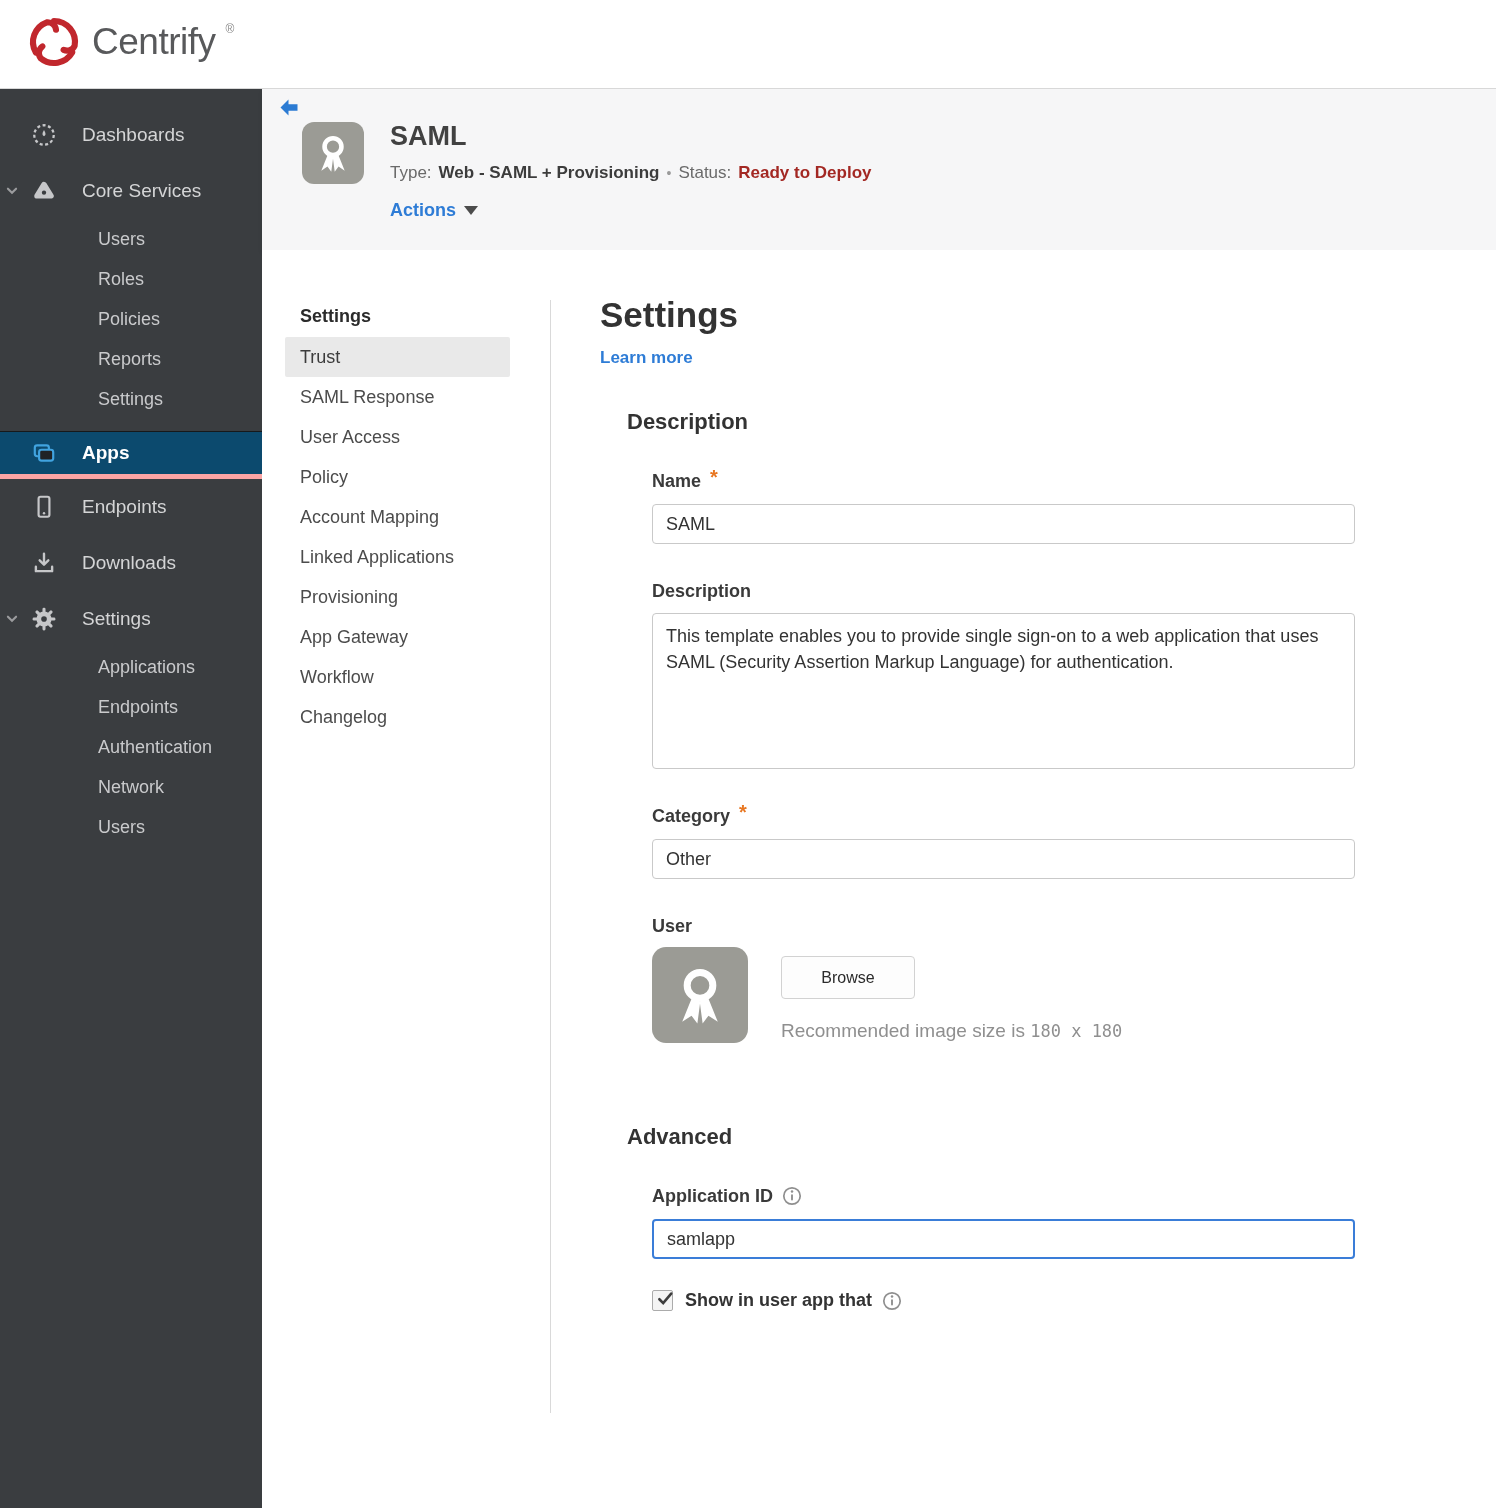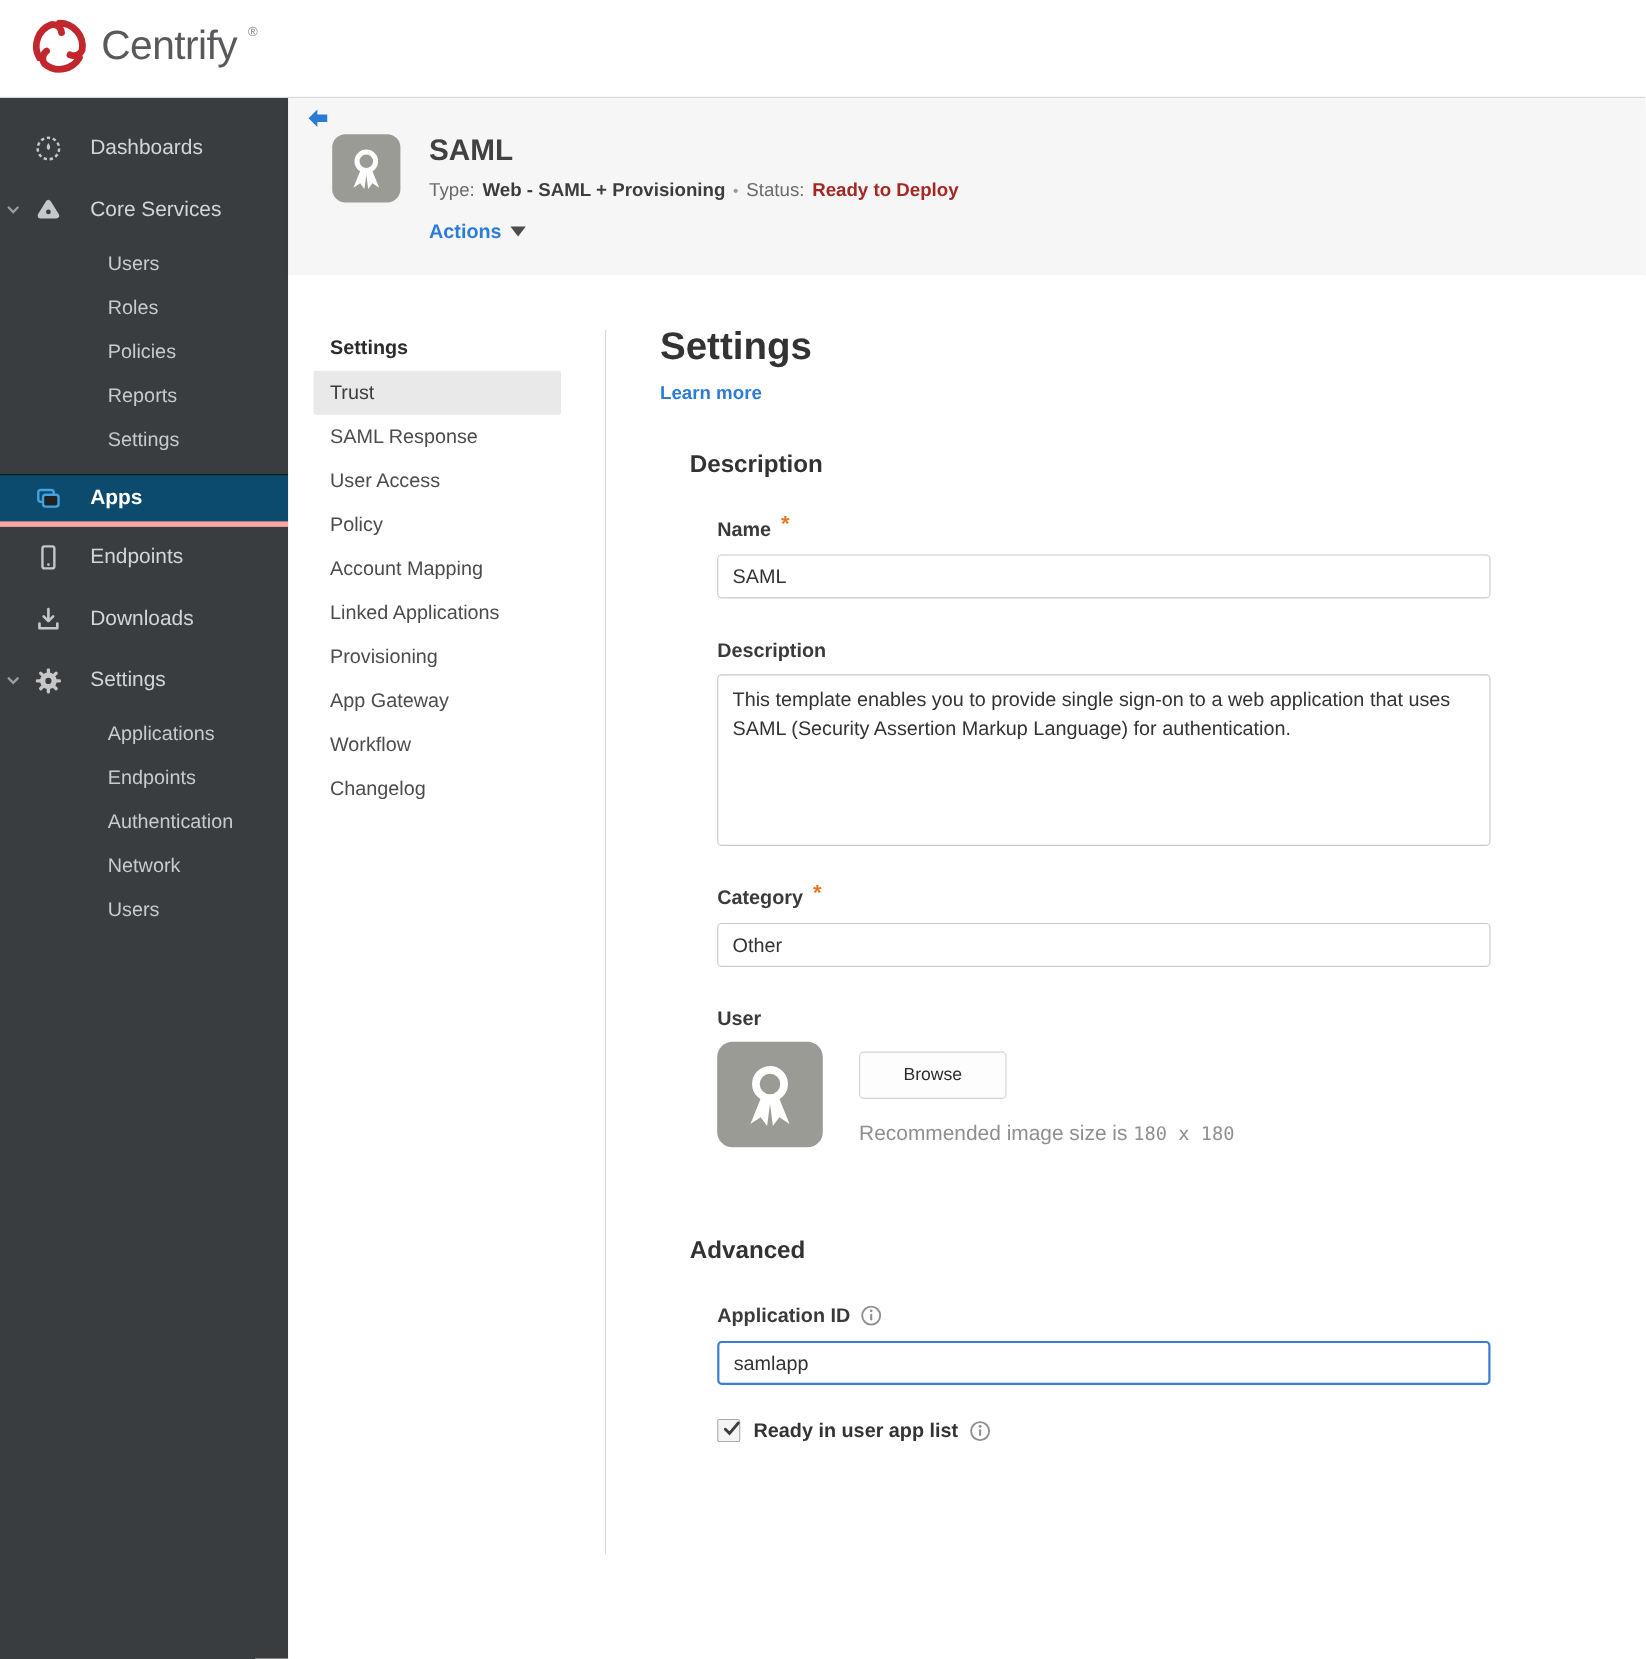--- a/index.html
+++ b/index.html
@@ -294,21 +294,21 @@
       <input class="text-input focused" type="text" value="samlapp" style="">
     </div>
 
     <div class="field checkbox-row">
       <span class="checkbox">
         <svg viewBox="0 0 16 14" width="18" height="16">
           <path d="M3 7.2 L6.4 10.6 L13.5 2.2" fill="none" stroke="#3d3d3d" stroke-width="2.3" stroke-linecap="round"></path>
         </svg>
       </span>
       <span class="checkbox-label">
-        <span>Ready in user app list</span>
+        <span>Show in user app that</span>
         <span class="info-icon">
           <svg viewBox="0 0 20 20" width="20" height="20">
             <circle cx="10" cy="10" r="8.2" fill="none" stroke="#8f8f8f" stroke-width="1.7"></circle>
             <rect x="9.05" y="8.3" width="1.9" height="6.2" rx="0.95" fill="#8f8f8f"></rect>
             <circle cx="10" cy="5.6" r="1.25" fill="#8f8f8f"></circle>
           </svg>
         </span>
       </span>
     </div>
 

